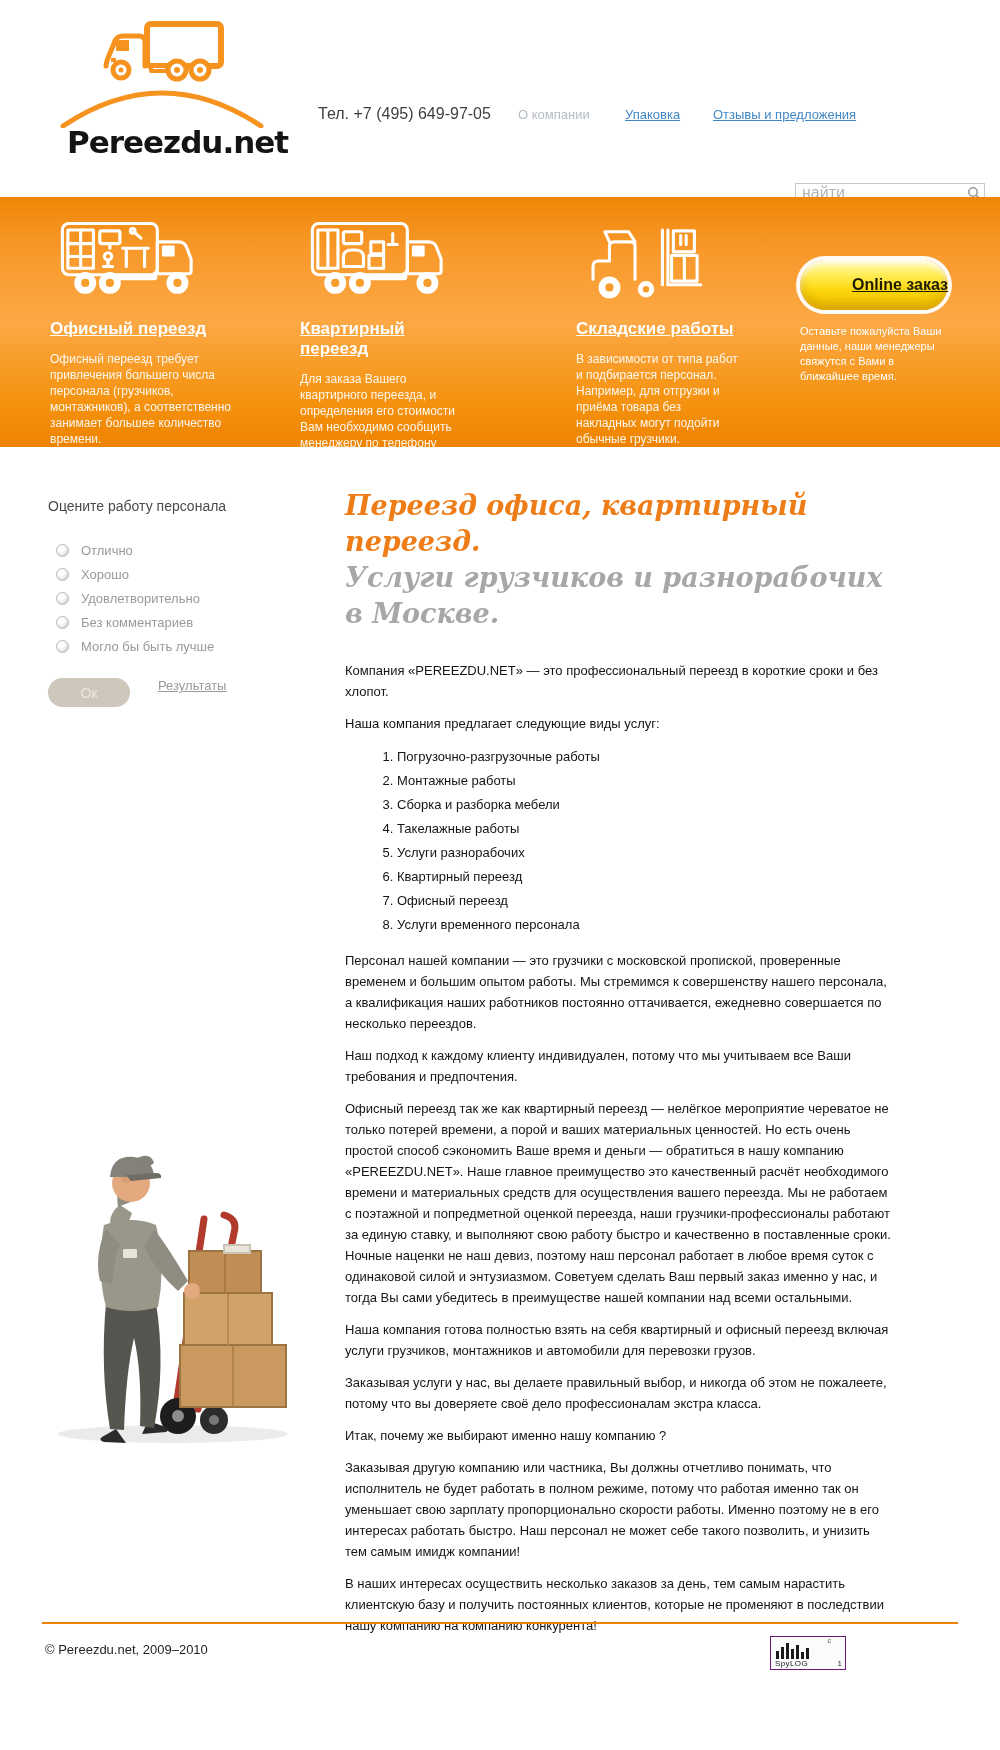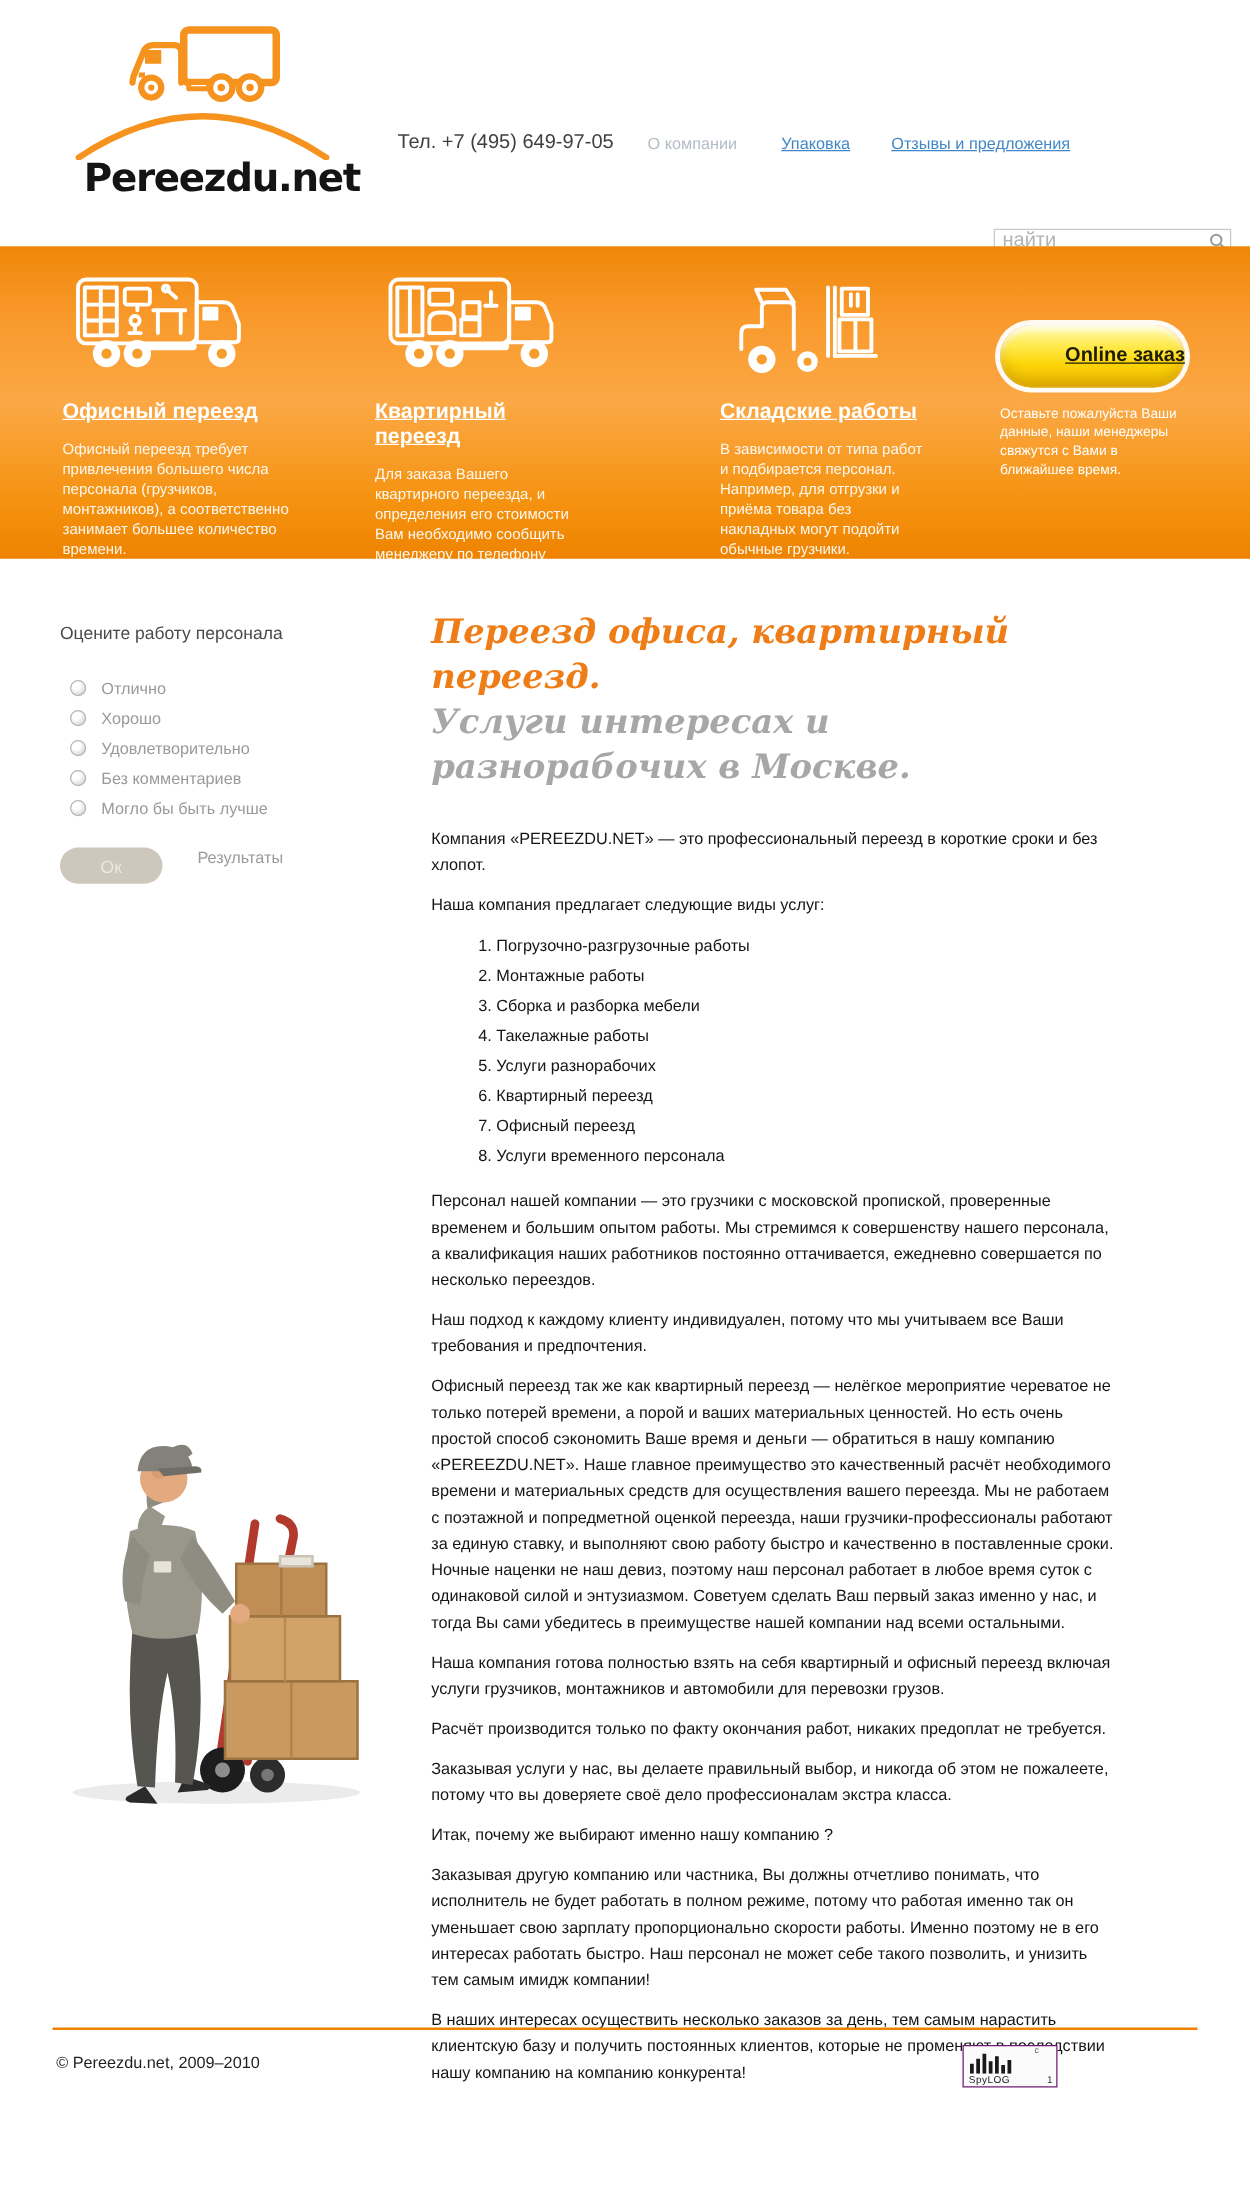--- a/index.html
+++ b/index.html
@@ -41,21 +41,21 @@
   .poll { position:absolute; left:48px; top:498px; width:255px; }
   .poll-title { font-size:14px; color:#4a4a4a; }
   .poll-options { margin-top:24px; }
   .poll-row { display:flex; align-items:center; height:24px; cursor:pointer; }
   .radio { width:13px; height:13px; margin-left:8px; border-radius:50%; border:1px solid #b5b5b5;
            background:radial-gradient(circle at 35% 30%, #ffffff 0 30%, #e3e3e3 65%, #b9b9b9 100%); }
   .poll-row span.lbl { margin-left:12px; font-size:13px; color:#9a9a9a; }
   .poll-actions { margin-top:20px; display:flex; align-items:flex-start; }
   .ok-btn { width:82px; height:29px; border-radius:15px; background:#cec7bc; color:#ece8df; font-size:14px;
             display:flex; align-items:center; justify-content:center; cursor:pointer; }
-  .results-link { margin-left:28px; font-size:13px; color:#9a9a9a; cursor:pointer; }
+  .results-link { margin-left:28px; font-size:13px; color:#9a9a9a; text-decoration:underline; cursor:pointer; }
 
   
   .article { position:absolute; left:345px; top:488px; width:548px; color:#151515; }
   .art-title { font-family:"DejaVu Serif", serif; font-style:italic; font-size:27px; line-height:36px; }
   .art-title .t1 { color:#ee7d18; display:block; }
   .art-title .t2 { color:#a7a7a7; display:block; }
   .art-body { margin-top:28px; font-size:13px; line-height:21px; }
   .art-body p { margin:0 0 11px; }
   .art-body ol { margin:2px 0 13px; padding-left:52px; }
   .art-body li { line-height:24px; }
@@ -280,40 +280,39 @@
         <path d="M82 44 q2 -22 24 -20 q18 2 20 18 l-26 2 q-10 0 -18 0 z" fill="#83817a"></path>
         <path d="M98 42 l30 -2 q6 0 5 5 l-30 3 z" fill="#6f6d66"></path>
         <path d="M108 26 q14 -8 18 4 l-14 10 z" fill="#83817a"></path>
       </g>
     </svg>
   </div>
 
   <div class="article">
     <h1 class="art-title">
       <span class="t1">Переезд офиса, квартирный переезд.</span>
-      <span class="t2">Услуги интересах и разнорабочих в Москве.</span>
+      <span class="t2">Услуги грузчиков и разнорабочих в Москве.</span>
     </h1>
     <div class="art-body">
       <p>Компания «PEREEZDU.NET» — это профессиональный переезд  в короткие сроки и без хлопот.</p>
       <p>Наша компания предлагает следующие виды услуг:</p>
       <ol>
         <li>Погрузочно-разгрузочные работы</li>
         <li>Монтажные работы</li>
         <li>Сборка и разборка мебели</li>
         <li>Такелажные работы</li>
         <li>Услуги разнорабочих</li>
         <li>Квартирный переезд</li>
         <li>Офисный переезд</li>
         <li>Услуги временного персонала</li>
       </ol>
       <p>Персонал нашей компании — это грузчики с московской пропиской, проверенные временем и большим опытом работы. Мы стремимся к совершенству нашего персонала, а квалификация наших работников постоянно оттачивается,  ежедневно совершается по несколько переездов.</p>
       <p>Наш подход к каждому клиенту  индивидуален,  потому что мы учитываем все Ваши требования и предпочтения.</p>
       <p>Офисный переезд так же как квартирный переезд — нелёгкое мероприятие череватое не только потерей времени, а порой и ваших материальных ценностей. Но есть очень простой способ сэкономить Ваше время и деньги — обратиться в нашу компанию «PEREEZDU.NET». Наше главное преимущество это качественный расчёт необходимого времени и материальных средств для осуществления вашего переезда. Мы не работаем с поэтажной и попредметной оценкой переезда, наши грузчики-профессионалы работают за единую ставку, и выполняют свою работу быстро и качественно в поставленные сроки. Ночные наценки не наш девиз, поэтому наш персонал работает в любое время суток с одинаковой силой и энтузиазмом. Советуем сделать Ваш первый заказ именно у нас, и тогда Вы сами убедитесь в преимуществе нашей компании над всеми остальными.</p>
       <p>Наша компания готова полностью взять на себя квартирный и офисный переезд  включая услуги грузчиков, монтажников и автомобили для перевозки грузов.</p>
-      <p>Расчёт производится только по факту окончания работ, никаких предоплат не требуется.</p>
       <p>Заказывая услуги у нас, вы делаете правильный выбор, и никогда об этом не пожалеете, потому что вы доверяете своё дело профессионалам экстра класса.</p>
       <p>Итак, почему же выбирают именно нашу компанию ?</p>
       <p>Заказывая другую компанию или частника, Вы должны отчетливо понимать,  что исполнитель не будет работать в полном режиме, потому что работая именно так он уменьшает свою зарплату пропорционально скорости работы. Именно поэтому не в его интересах работать быстро. Наш персонал не может себе такого позволить, и унизить тем самым имидж компании!</p>
       <p>В наших интересах осуществить несколько заказов за день, тем самым нарастить клиентскую базу и получить постоянных клиентов, которые не променяют в последствии нашу компанию на компанию конкурента!</p>
     </div>
   </div>
 
   <div class="footer-line"></div>
   <div class="copyright">© Pereezdu.net, 2009–2010</div>
   <div class="counter">

